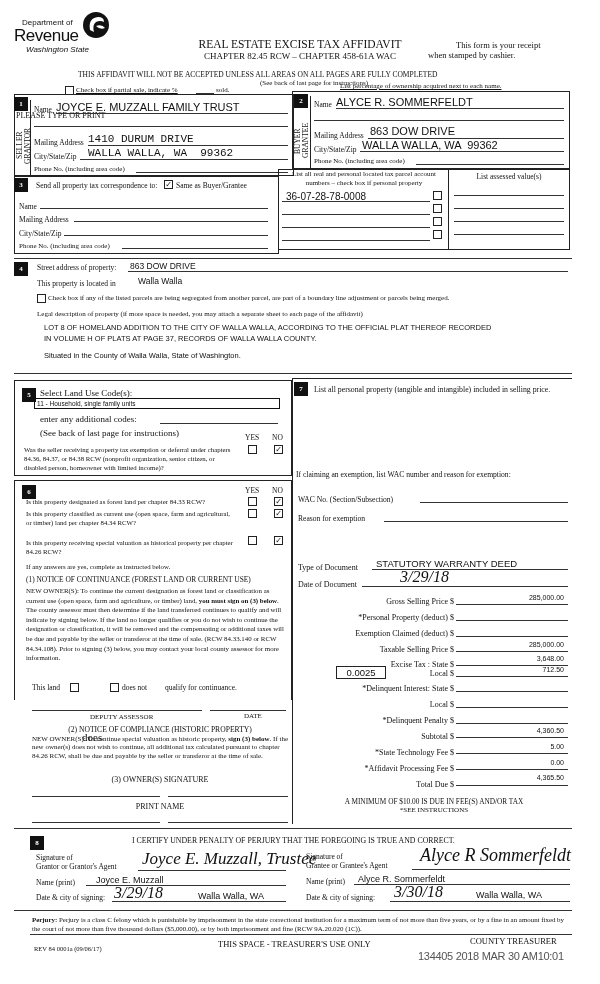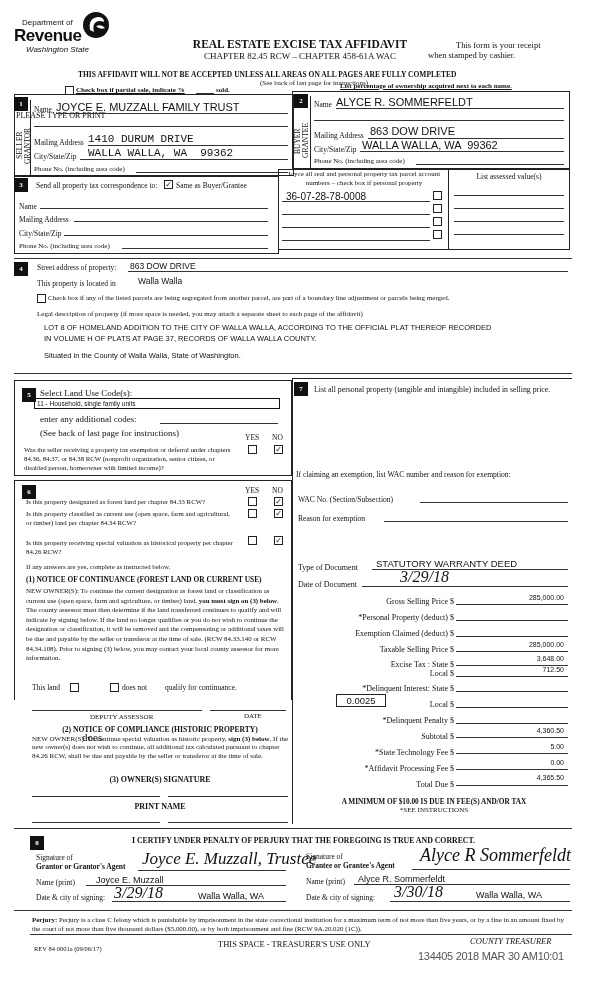--- a/index.html
+++ b/index.html
@@ -1,20 +1,20 @@
 <!DOCTYPE html>
 <html><head>
 <meta charset="utf-8">
 <style>
   * { box-sizing: border-box; margin: 0; padding: 0; }
   body { width: 600px; height: 984px; background: #fff; font-family: "Liberation Serif", serif; color: #111; position: relative; overflow: hidden; font-size: 8px; }
   .abs { position: absolute; }
   .sans { font-family: "Liberation Sans", sans-serif; }
   .mono { font-family: "Liberation Mono", monospace; text-align: right; }
-  .bold { font-weight: bold; }
+  .bold { font-weight: normal; }
   .box { position: absolute; border: 1px solid #222; }
   .secnum { position: absolute; background: #111; color: #fff; width: 14px; height: 14px; font-size: 7px; text-align: center; line-height: 14px; font-weight: bold; }
   .line { position: absolute; border-bottom: 1px solid #333; }
   .cb { position: absolute; width: 9px; height: 9px; border: 1px solid #222; background: #fff; font-size: 8px; line-height: 7px; text-align: center; }
   .val { font-family: "Liberation Sans", sans-serif; font-size: 10px; }
   .hand { font-family: "Liberation Serif", serif; font-style: italic; font-size: 15px; }
   .right { text-align: right; }
   .center { text-align: center; }
   .vert { position: absolute; writing-mode: vertical-rl; transform: rotate(180deg); font-size: 7.5px; text-align: center; line-height: 8px; }
 </style>
@@ -87,21 +87,21 @@
 <div class="abs" style="left:19px;top:202px;font-size:7.5px;">Name</div>
 <div class="line" style="left:40px;top:208px;width:228px;"></div>
 <div class="abs" style="left:19px;top:215px;font-size:7.5px;">Mailing Address</div>
 <div class="line" style="left:74px;top:221px;width:194px;"></div>
 <div class="abs" style="left:19px;top:229px;font-size:7.5px;">City/State/Zip</div>
 <div class="line" style="left:64px;top:235px;width:204px;"></div>
 <div class="abs" style="left:19px;top:242px;font-size:7px;">Phone No. (including area code)</div>
 <div class="line" style="left:122px;top:248px;width:146px;"></div>
 
 <div class="box" style="left:278px;top:169px;width:292px;height:81px;"></div>
-<div class="abs center" style="left:280px;top:170px;width:168px;font-size:7px;line-height:9px;">Joyce all real and personal property tax parcel account numbers – check box if personal property</div>
+<div class="abs center" style="left:280px;top:170px;width:168px;font-size:7px;line-height:9px;">List all real and personal located tax parcel account numbers – check box if personal property</div>
 <div class="abs" style="left:448px;top:169px;border-left:1px solid #222;height:81px;"></div>
 <div class="abs center" style="left:450px;top:172px;width:118px;font-size:7.5px;">List assessed value(s)</div>
 
 <div class="abs val" style="left:286px;top:191px;font-size:10px;">36-07-28-78-0008</div>
 <div class="line" style="left:282px;top:201px;width:148px;"></div>
 <div class="cb" style="left:433px;top:191px;"></div>
 <div class="line" style="left:282px;top:214px;width:148px;"></div>
 <div class="cb" style="left:433px;top:204px;"></div>
 <div class="line" style="left:282px;top:227px;width:148px;"></div>
 <div class="cb" style="left:433px;top:217px;"></div>
@@ -202,21 +202,21 @@
 <div class="line" style="left:456px;top:636px;width:112px;"></div>
 
 <div class="abs right" style="left:296px;top:645px;width:158px;font-size:8px;">Taxable Selling Price $</div>
 <div class="abs sans right" style="left:456px;top:641px;width:108px;font-size:7px;">285,000.00</div>
 <div class="line" style="left:456px;top:651px;width:112px;"></div>
 
 <div class="abs right" style="left:296px;top:660px;width:158px;font-size:8px;">Excise Tax : State $</div>
 <div class="abs sans right" style="left:456px;top:655px;width:108px;font-size:7px;">3,648.00</div>
 <div class="line" style="left:456px;top:665px;width:112px;"></div>
 
-<div class="abs sans center" style="left:336px;top:666px;width:50px;height:13px;border:1px solid #222;font-size:9.5px;line-height:11px;margin-top:28px;">0.0025</div>
+<div class="abs sans center" style="left:336px;top:666px;width:50px;height:13px;border:1px solid #222;font-size:9.5px;line-height:11px;">0.0025</div>
 <div class="abs right" style="left:388px;top:669px;width:66px;font-size:8px;">Local $</div>
 <div class="abs sans right" style="left:456px;top:666px;width:108px;font-size:7px;">712.50</div>
 <div class="line" style="left:456px;top:676px;width:112px;"></div>
 
 <div class="abs right" style="left:296px;top:684px;width:158px;font-size:8px;">*Delinquent Interest: State $</div>
 <div class="line" style="left:456px;top:691px;width:112px;"></div>
 
 <div class="abs right" style="left:296px;top:700px;width:158px;font-size:8px;">Local $</div>
 <div class="line" style="left:456px;top:707px;width:112px;"></div>
 
@@ -268,14 +268,14 @@
 <div class="abs" style="left:306px;top:893px;font-size:7.5px;">Date &amp; city of signing:</div>
 <div class="abs hand" style="left:394px;top:883px;font-size:16px;">3/30/18</div>
 <div class="abs sans" style="left:476px;top:890px;font-size:9px;">Walla Walla, WA</div>
 <div class="line" style="left:390px;top:901px;width:180px;"></div>
 
 <div class="line" style="left:14px;top:910px;width:558px;border-bottom-width:1.5px;"></div>
 <div class="abs" style="left:32px;top:915px;width:540px;font-size:6.9px;line-height:9px;"><b>Perjury:</b><span> Perjury is a class C felony which is punishable by imprisonment in the state correctional institution for a maximum term of not more than five years, or by a fine in an amount fixed by the court of not more than five thousand dollars ($5,000.00), or by both imprisonment and fine (RCW 9A.20.020 (1C)).</span></div>
 <div class="line" style="left:30px;top:934px;width:542px;"></div>
 <div class="abs" style="left:34px;top:945px;font-size:6.5px;">REV 84 0001a (09/06/17)</div>
 <div class="abs" style="left:218px;top:939px;font-size:8.5px;">THIS SPACE - TREASURER'S USE ONLY</div>
-<div class="abs" style="left:470px;top:936px;font-size:8.5px;font-style:italic;">COUNTY TREASURER</div>
+<div class="abs" style="left:470px;top:936px;font-size:8.5px;">COUNTY TREASURER</div>
 <div class="abs sans" style="left:418px;top:950px;font-size:11px;color:#555;letter-spacing:-0.3px;">134405 2018 MAR 30 AM10:01</div>
 
 </body></html>

